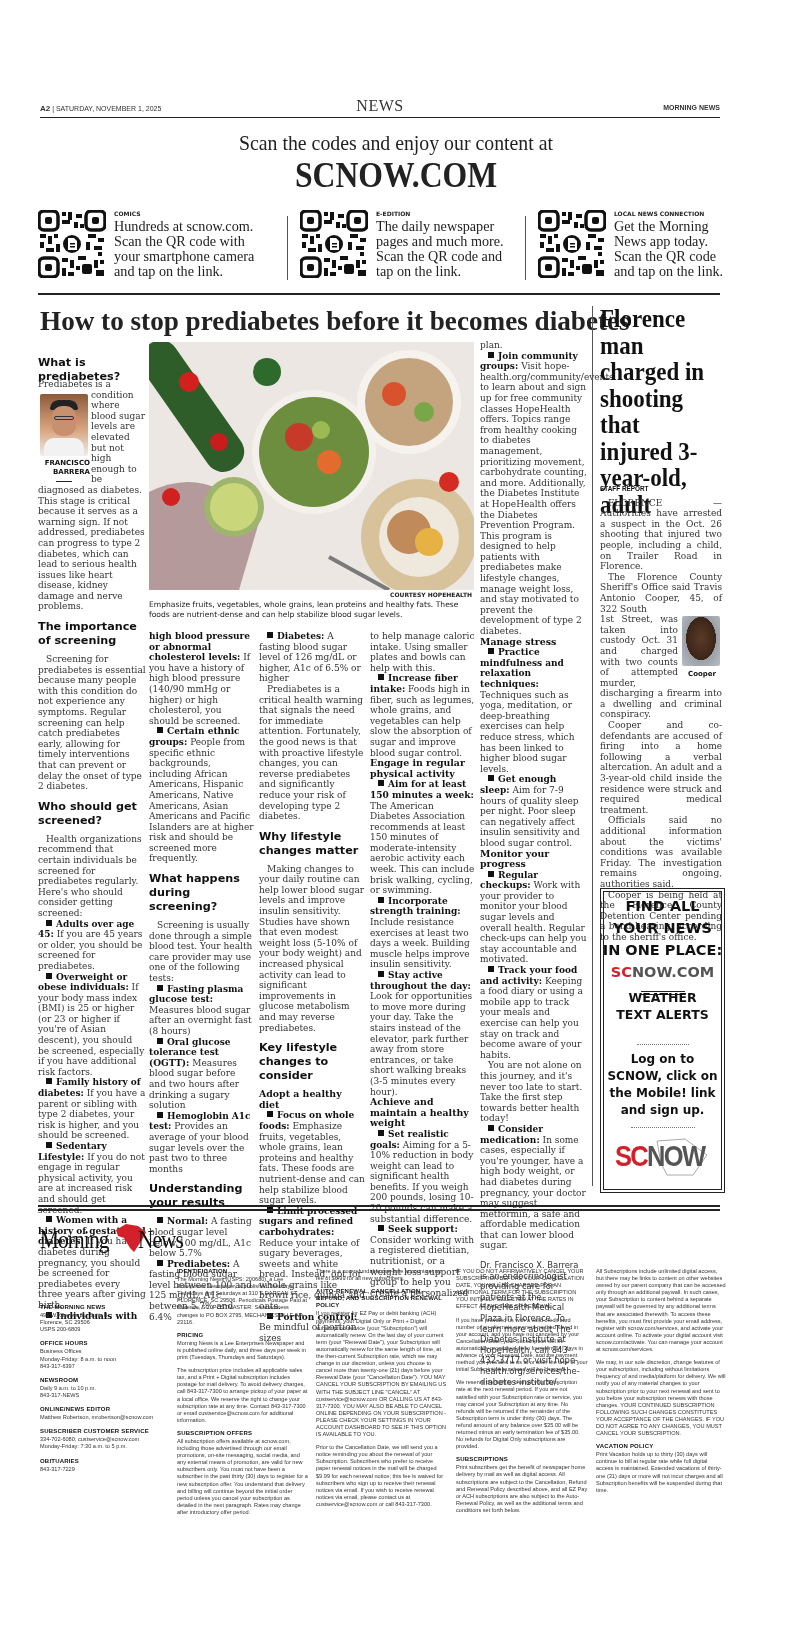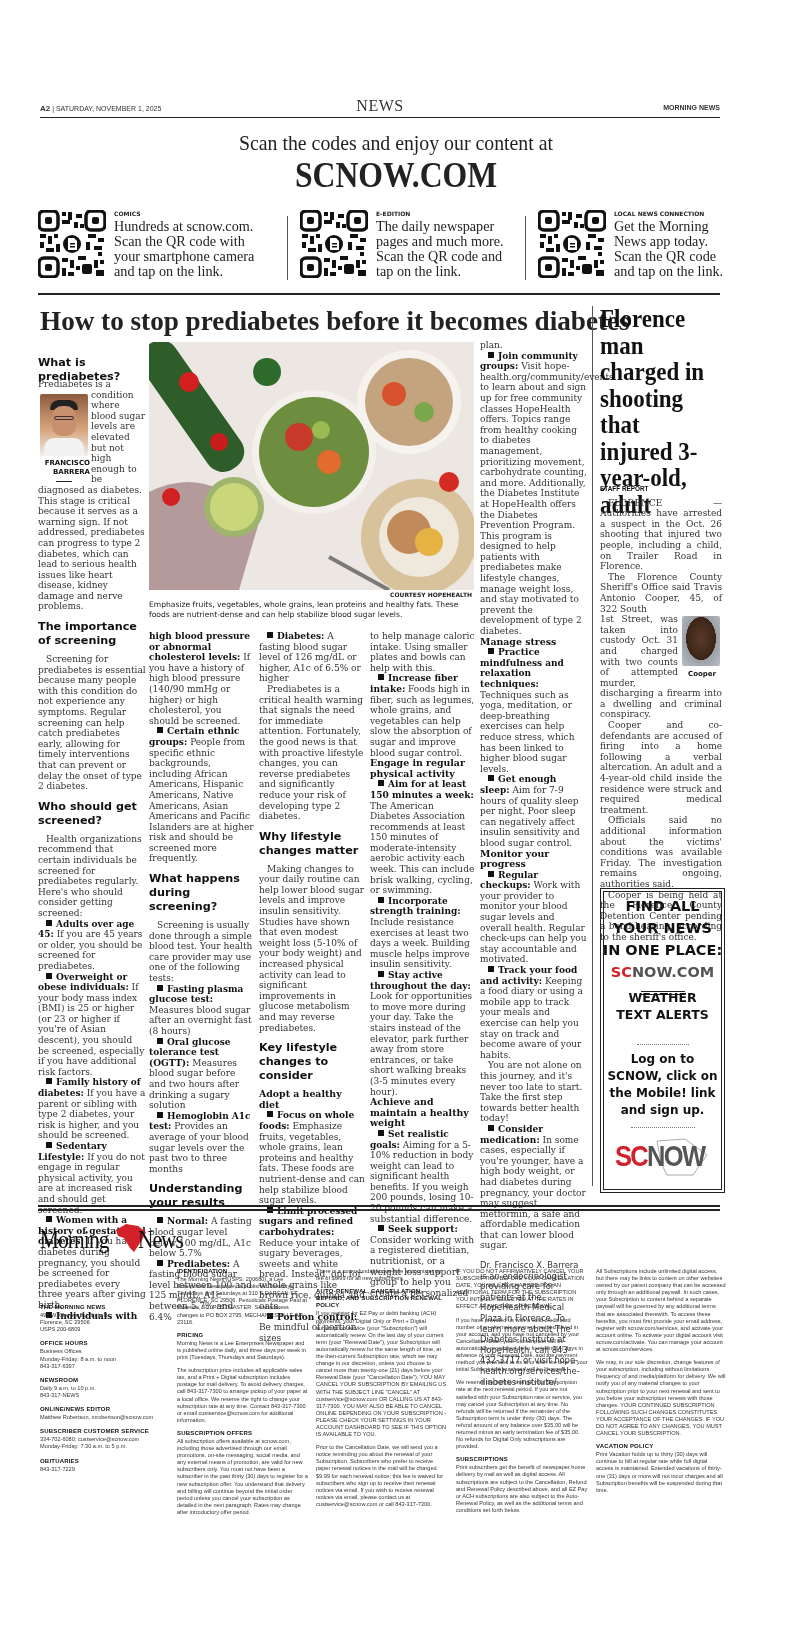--- a/index.html
+++ b/index.html
@@ -256,21 +256,21 @@
 <h2 class="abs side-head">Florence man charged in shooting that injured 3-year-old, adult</h2>
 <div class="col" style="left:600px;top:484px;width:122px;text-align:justify">
   <div class="staff">STAFF REPORT</div>
   <p>FLORENCE — Authorities have arrested a suspect in the Oct. 26 shooting that injured two people, including a child, on Trailer Road in Florence.</p>
   <p>The Florence County Sheriff's Office said Travis Antonio Cooper, 45, of 322 South</p>
   <div class="cooperbox">
     <div class="cooperimg"></div>
     <div class="coopercap">Cooper</div>
   </div>
   <p class="noind">1st Street, was taken into custody Oct. 31 and charged with two counts of attempted murder, discharging a firearm into a dwelling and criminal conspiracy.</p>
-  <p>Cooper and co-defendants are accused of firing into a home following a verbal altercation. An adult and a 4-year-old child inside the residence were struck and required medical treatment.</p>
+  <p>Cooper and co-defendants are accused of firing into a home following a verbal altercation. An adult and a 3-year-old child inside the residence were struck and required medical treatment.</p>
   <p>Officials said no additional information about the victims' conditions was available Friday. The investigation remains ongoing, authorities said.</p>
   <p>Cooper is being held at the Florence County Detention Center pending a bond hearing, according to the sheriff's office.</p>
 </div>
 
 <div class="abs" style="left:600px;top:888px;width:125px;height:305px;border:1px solid #222">
   <div style="position:absolute;inset:2px;border:1px solid #222"></div>
   <div class="adtxt" style="position:absolute;top:6px;left:0;right:0;font-size:14.5px;line-height:22px">
     <div>FIND ALL</div>
     <div>YOUR NEWS</div>
     <div>IN ONE PLACE:</div>

